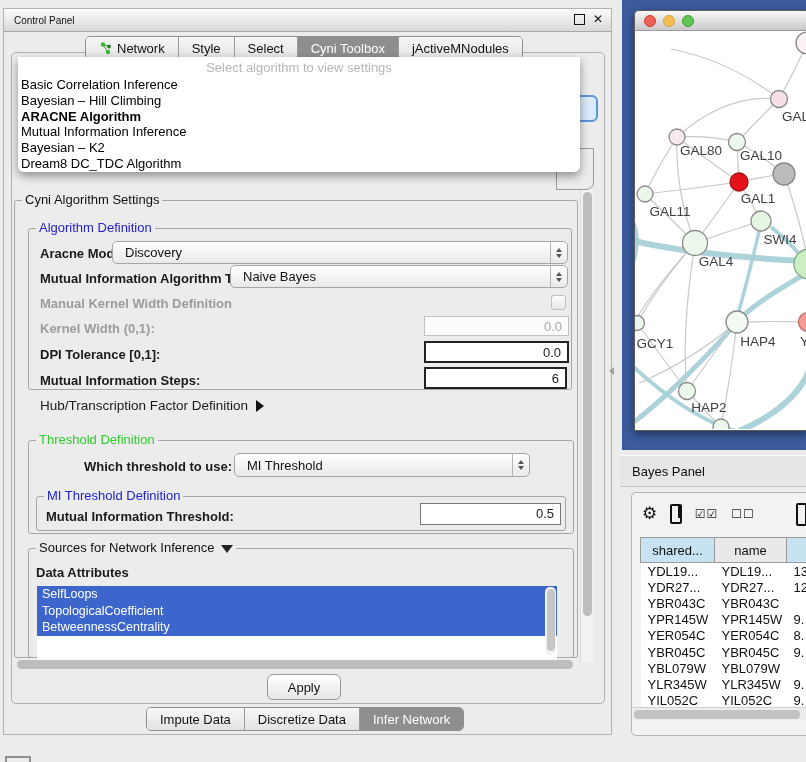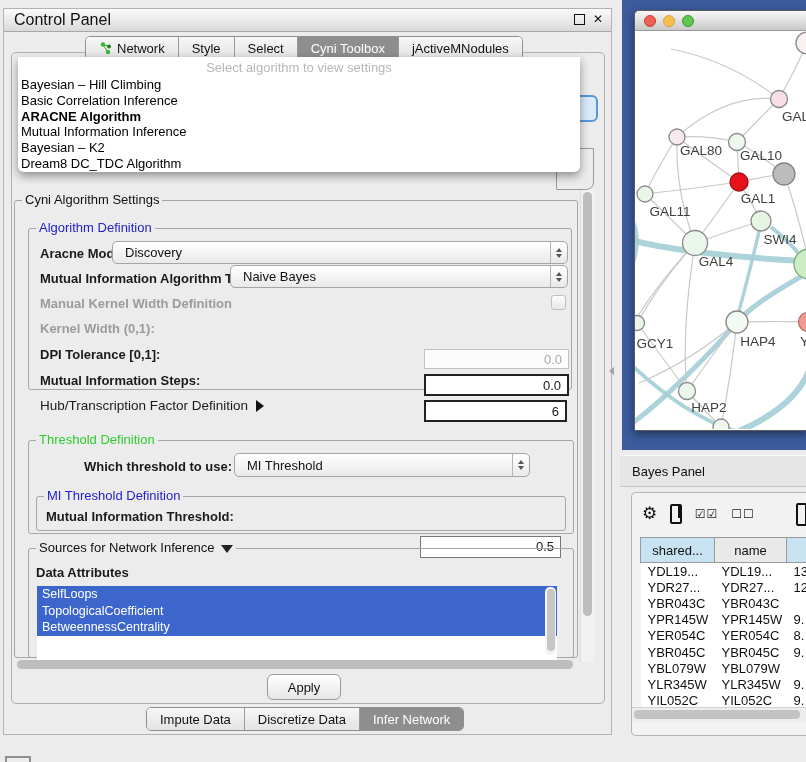--- a/index.html
+++ b/index.html
@@ -4,21 +4,21 @@
 <style>
   html,body{margin:0;padding:0;}
   body{width:806px;height:762px;overflow:hidden;position:relative;background:#ececec;
        font-family:"Liberation Sans","DejaVu Sans",sans-serif;font-size:13px;color:#1a1a1a;}
   .abs{position:absolute;}
 
   
   #control-panel{left:3px;top:8px;width:607px;height:725px;background:#ececec;border:1px solid #b2b2b2;}
   #cp-titlebar{left:0;top:0;width:100%;height:22px;background:linear-gradient(#fbfbfb,#d9d9d9);
                border-bottom:1px solid #a8a8a8;display:flex;align-items:center;}
-  #cp-title{padding-left:10px;font-size:16px;color:#111;}
+  #cp-title{padding-left:10px;font-size:10px;color:#111;}
   #cp-buttons{position:absolute;right:8px;top:4px;display:flex;gap:8px;align-items:center;}
   .float-icon{width:9px;height:9px;border:1.5px solid #111;background:transparent;}
   .close-icon{font-weight:bold;font-size:12px;color:#111;line-height:12px;}
 
   
   .tabstrip{display:flex;height:22px;border:1px solid #8f8f8f;border-radius:5px;overflow:hidden;background:#efefef;}
   .tabstrip .tab{display:flex;align-items:center;gap:5px;padding:0 13px;font-size:13px;color:#111;
                  border-right:1px solid #9a9a9a;background:linear-gradient(#f7f7f7,#e3e3e3);white-space:nowrap;}
   .tabstrip .tab:last-child{border-right:none;}
   .tabstrip .tab.selected{background:#8e8e8e;color:#fff;}
@@ -47,21 +47,21 @@
   .lbl.disabled{color:#9b9b9b;}
 
   .combo{position:absolute;height:23px;background:linear-gradient(#ffffff,#e9e9e9);border:1px solid #a5a5a5;
          border-radius:5px;display:flex;align-items:center;box-sizing:border-box;}
   .combo .val{padding-left:12px;font-size:13px;color:#111;flex:1;}
   .combo .spin{width:16px;height:100%;border-left:1px solid #b5b5b5;display:flex;flex-direction:column;
                align-items:center;justify-content:center;gap:2px;}
   .tri-up{width:0;height:0;border-left:3.5px solid transparent;border-right:3.5px solid transparent;border-bottom:4.5px solid #555;}
   .tri-dn{width:0;height:0;border-left:3.5px solid transparent;border-right:3.5px solid transparent;border-top:4.5px solid #555;}
 
-  .field{position:absolute;background:#fff;box-sizing:border-box;font-size:13px;text-align:right;padding:2px 6px 8px 0;margin-top:33px;}
+  .field{position:absolute;background:#fff;box-sizing:border-box;font-size:13px;text-align:right;padding:2px 6px 8px 0;}
   .field.strong{border:2px solid #222;}
   .field.normal{border:1px solid #777;}
   .field.disabled{border:1px solid #c2c2c2;color:#a8a8a8;background:#fcfcfc;}
 
   .checkbox{position:absolute;width:13px;height:13px;border:1px solid #c0c0c0;border-radius:3px;
             background:linear-gradient(#fdfdfd,#e7e7e7);}
 
   #attr-list{left:37px;top:586px;width:520px;height:83px;background:#fff;overflow:hidden;}
   .attr-item{height:16.5px;line-height:16.5px;padding-left:5px;font-size:12.5px;color:#fff;background:#3d66cc;}
   #attr-scrollbar{left:545px;top:587px;width:11px;height:68px;background:#f4f4f4;border-radius:5px;}
@@ -153,22 +153,22 @@
       <span>Cyni Toolbox</span>
     </div>
     <div class="tab">
       <span>jActiveMNodules</span>
     </div>
   </div>
 
 <div class="abs" id="algo-popup">
   <div id="algo-placeholder">Select algorithm to view settings</div>
   <div id="algo-options">
+      <div class="algo-option">Basic Correlation Inference</div>
       <div class="algo-option">Bayesian – Hill Climbing</div>
-      <div class="algo-option">Basic Correlation Inference</div>
       <div class="algo-option bold">ARACNE Algorithm</div>
       <div class="algo-option">Mutual Information Inference</div>
       <div class="algo-option">Bayesian – K2</div>
       <div class="algo-option">Dream8 DC_TDC Algorithm</div>
     </div>
 </div>
 
 <div class="abs tb" style="left:14px;top:200px;width:562px;height:456px;"></div>
 <span class="tb-title abs" style="left:22px;top:193px;color:#111;">Cyni Algorithm Settings</span>
 

